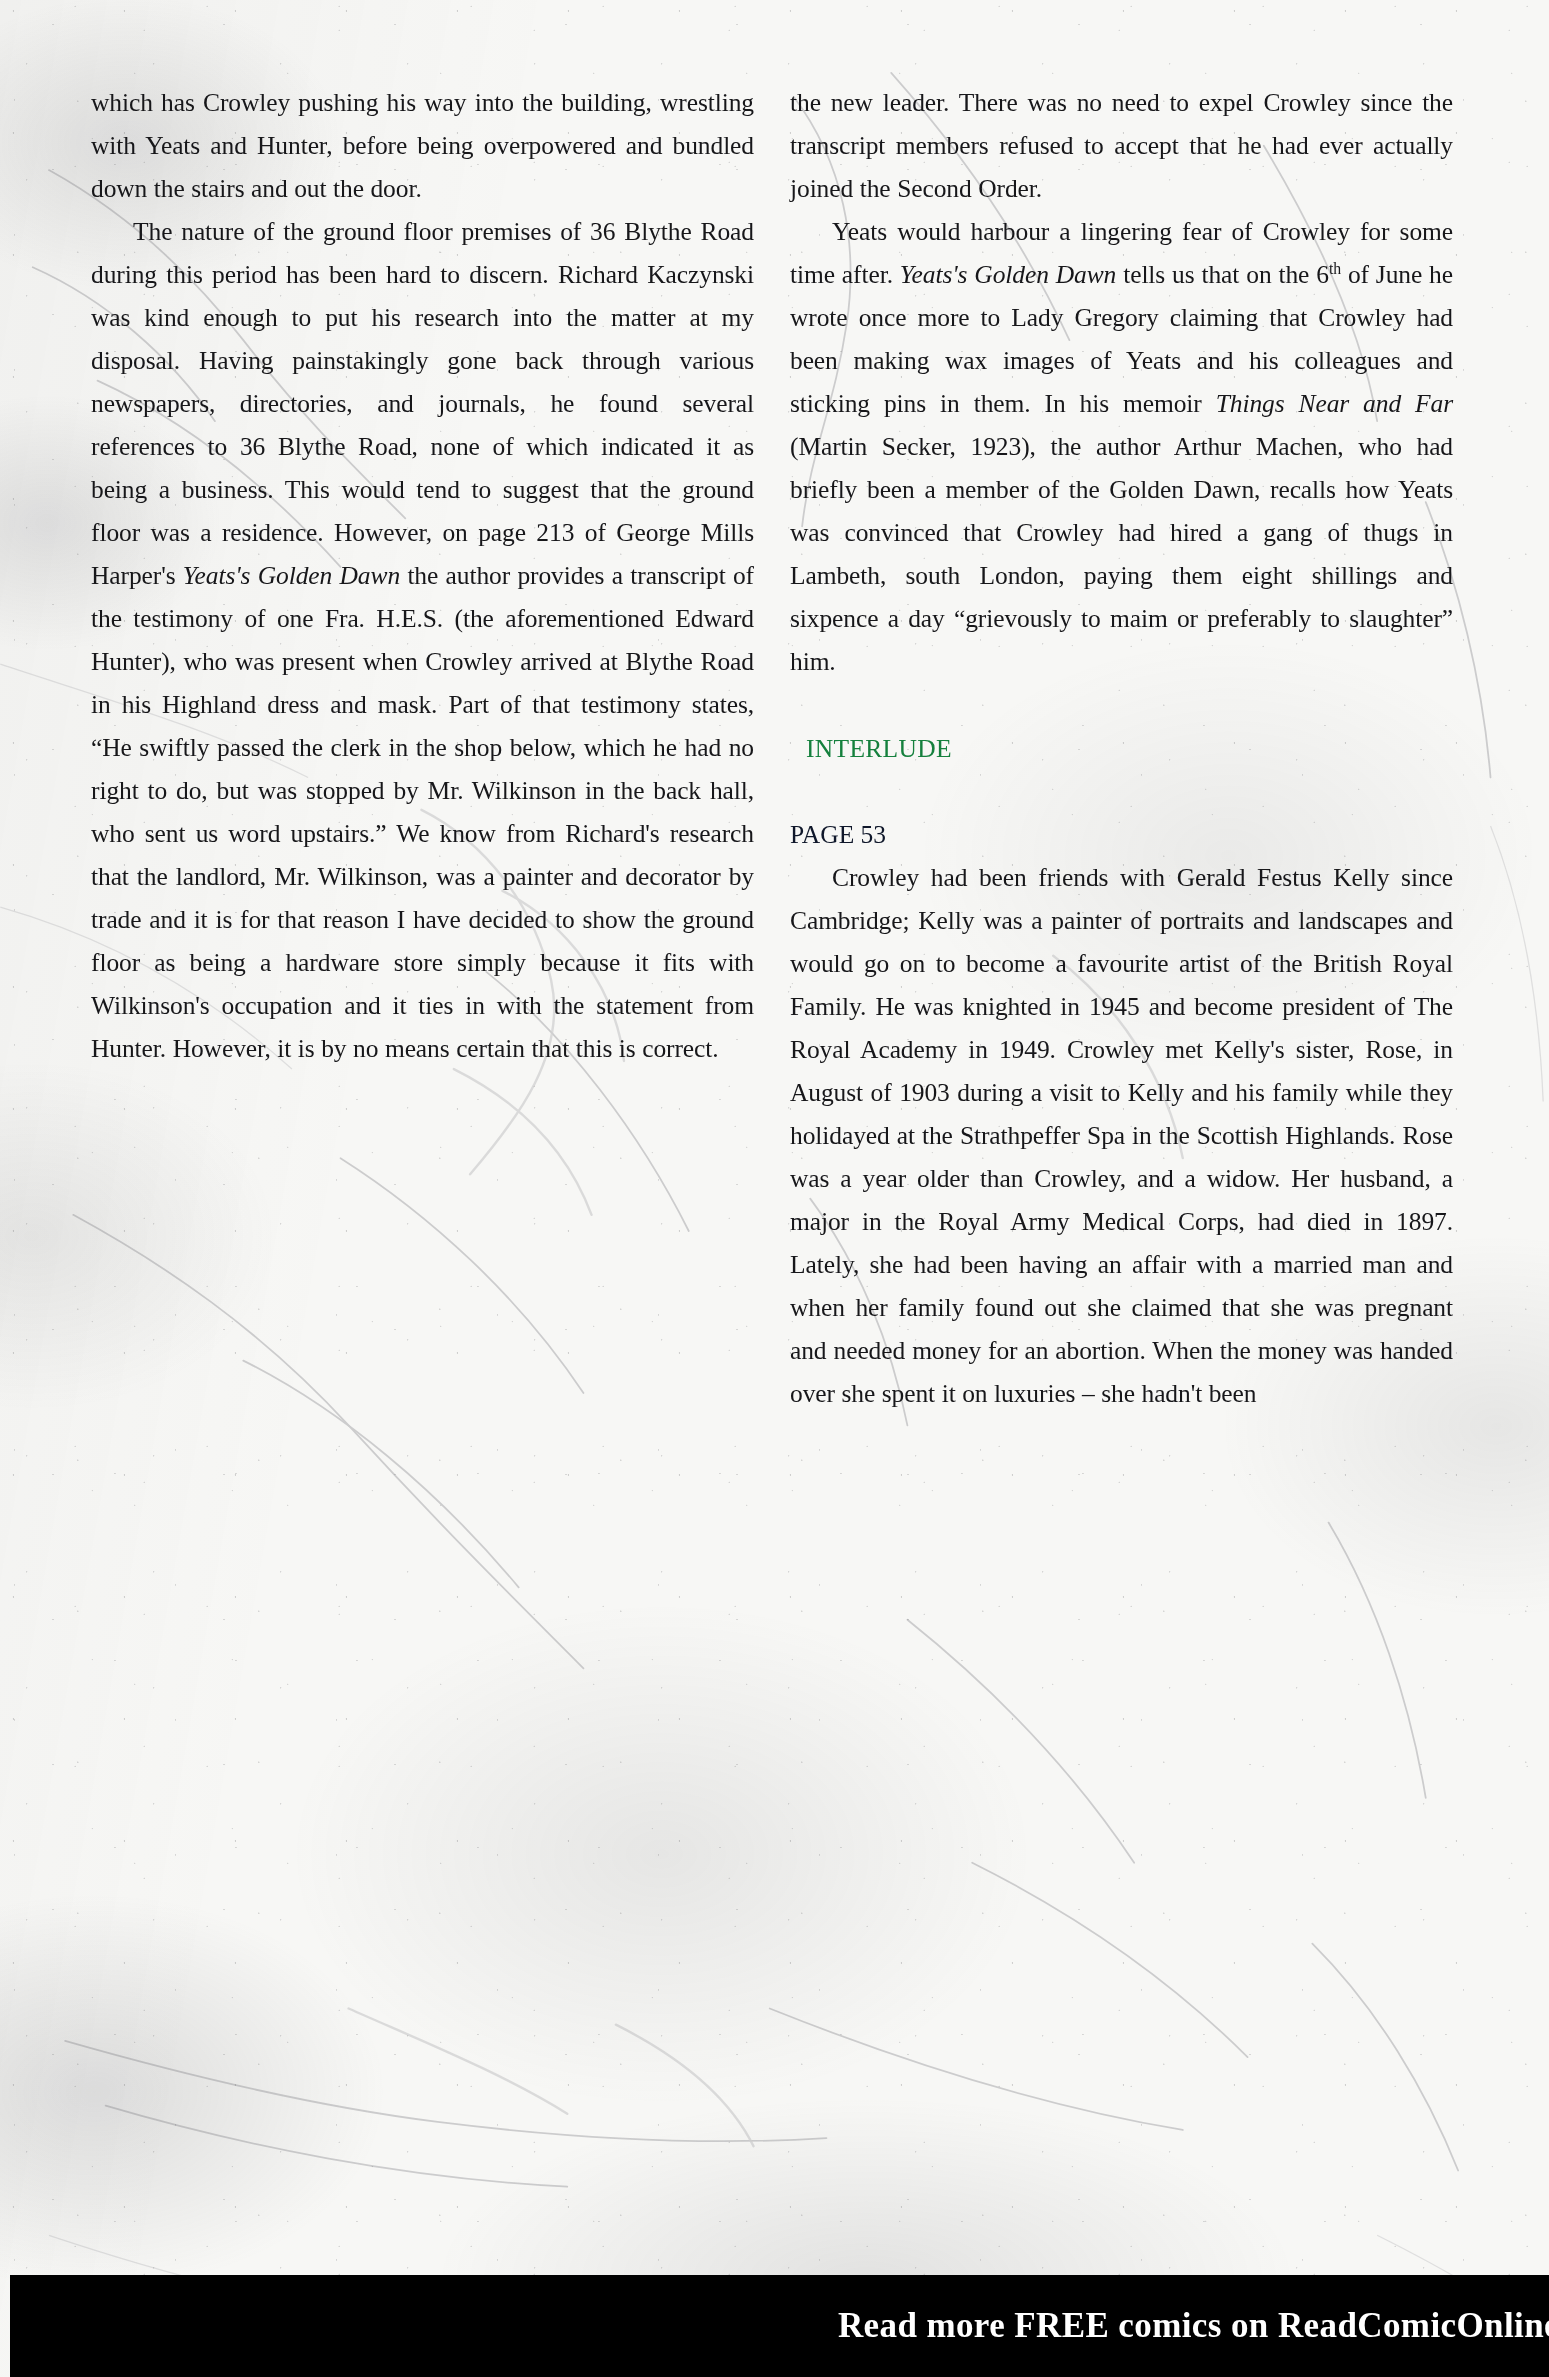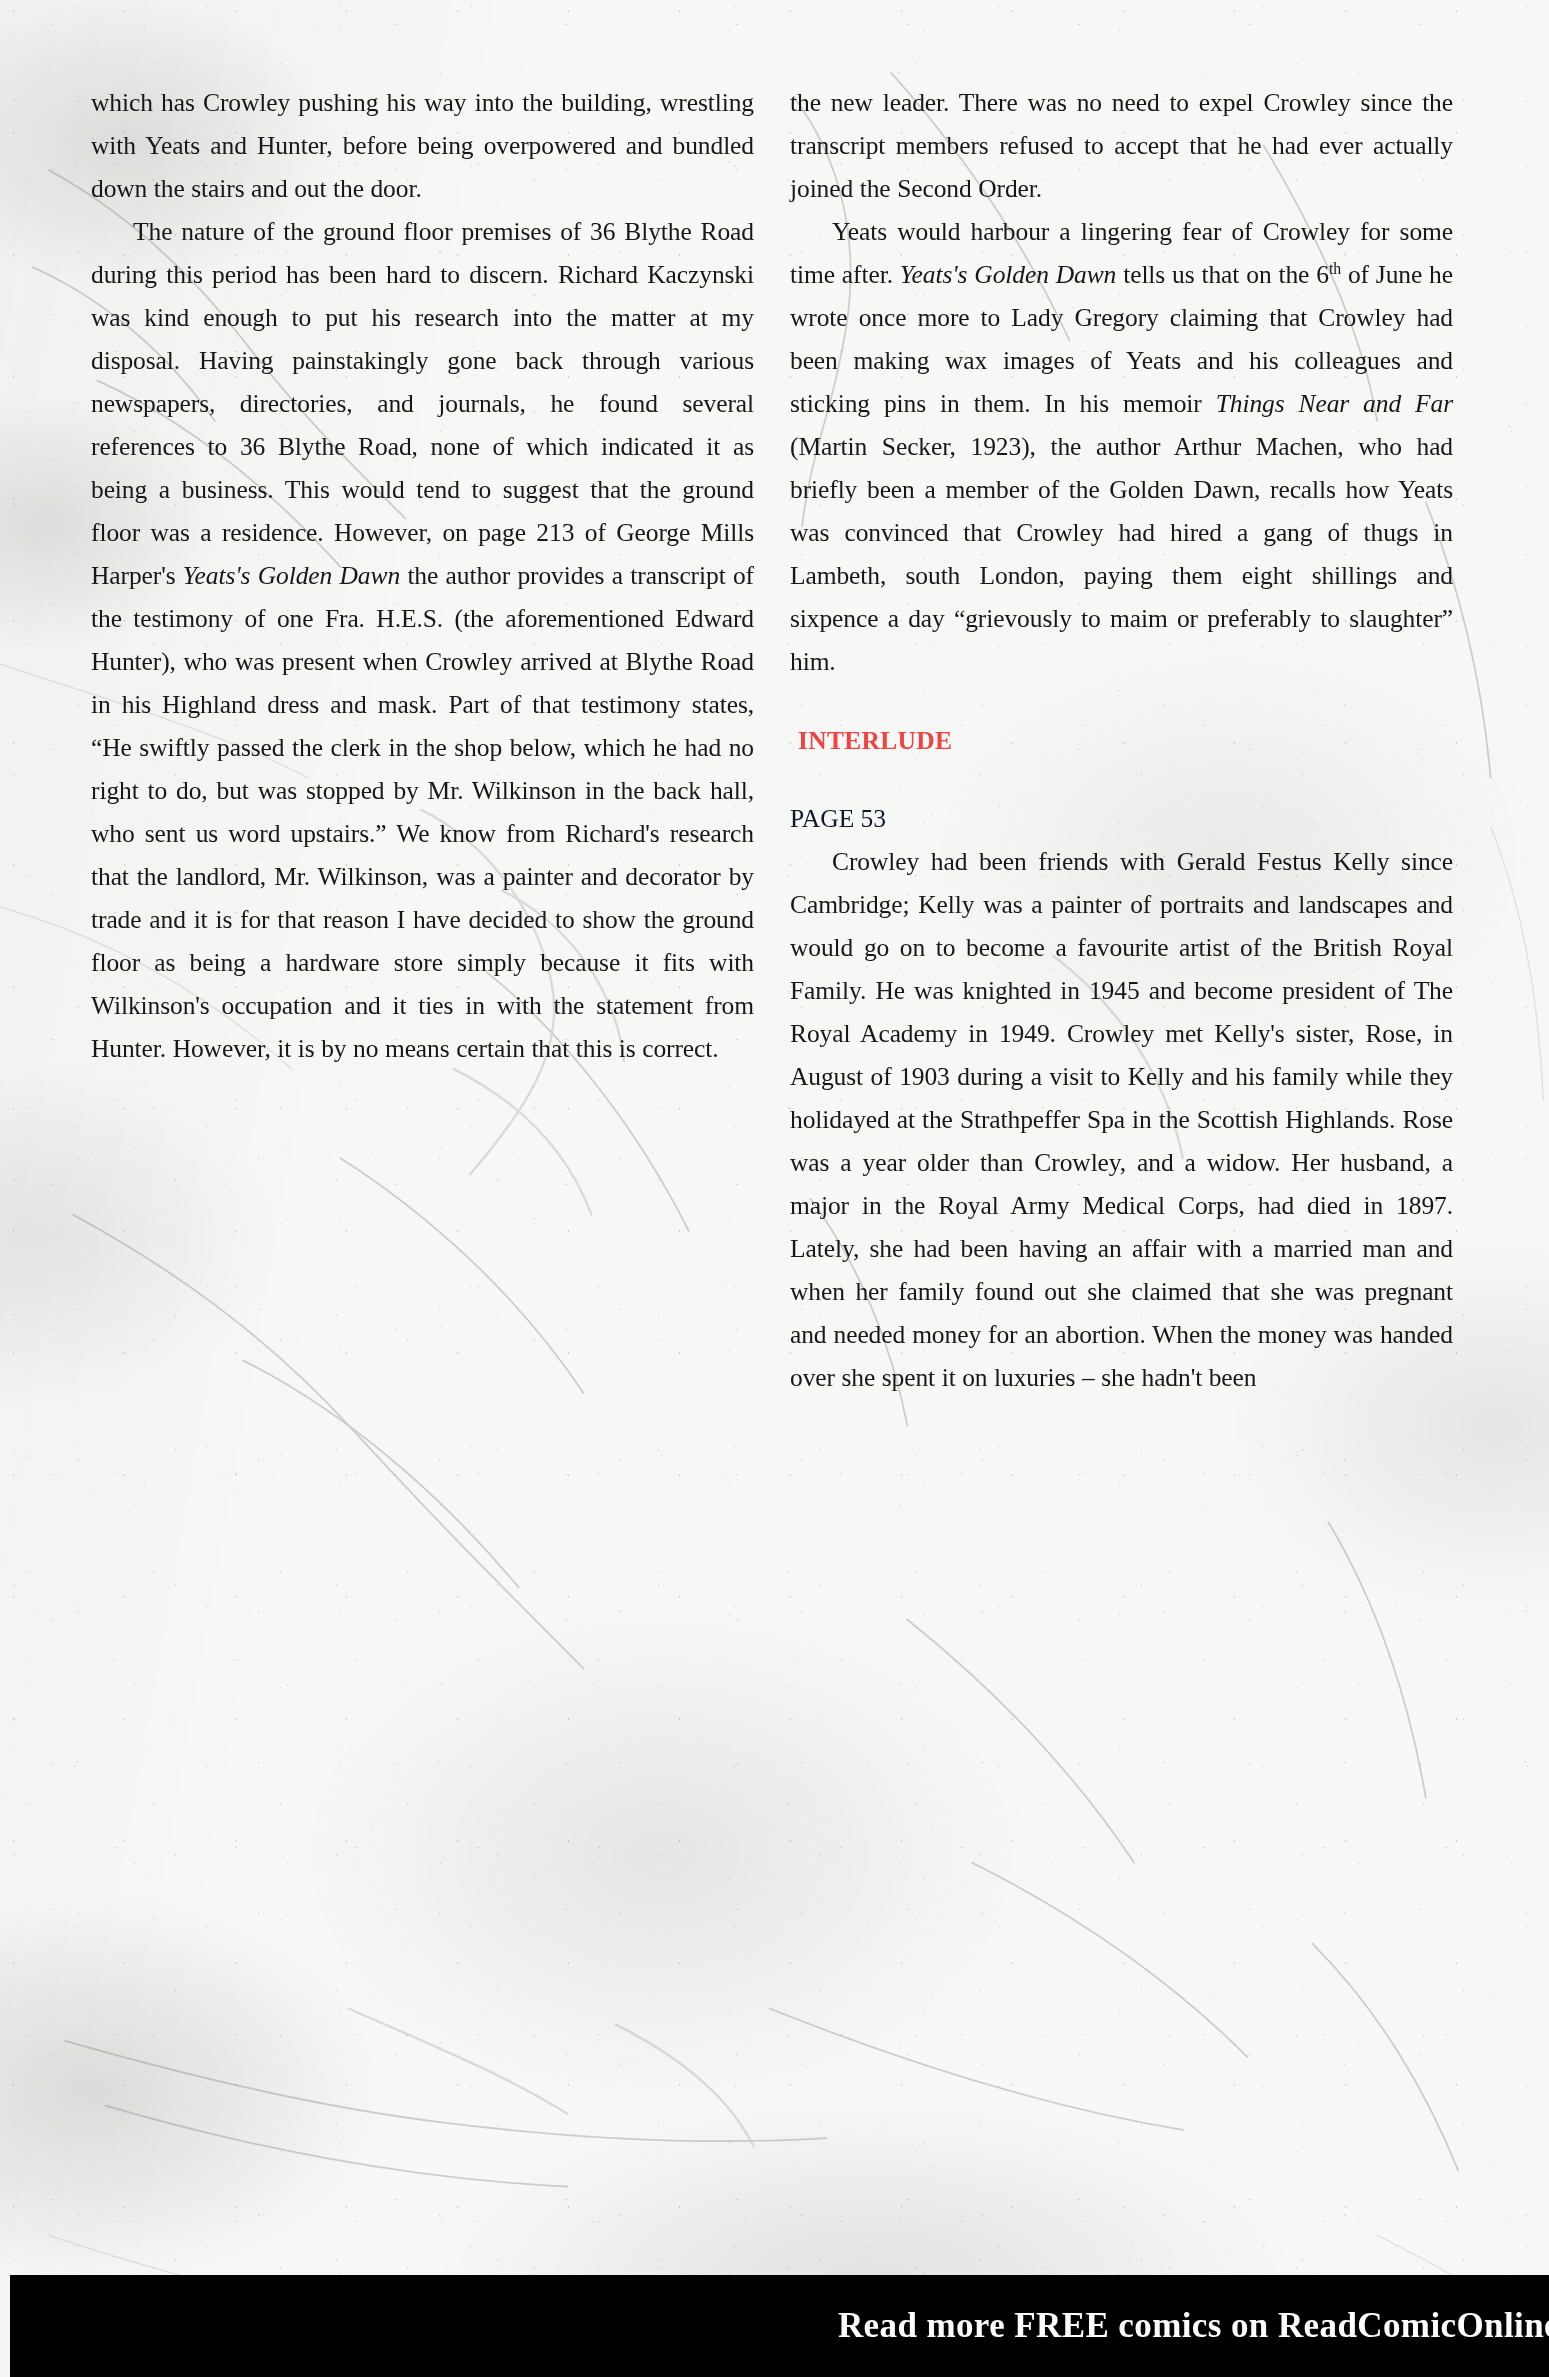--- a/index.html
+++ b/index.html
@@ -91,26 +91,26 @@
     color: #17171a;
     letter-spacing: -0.1px;
     word-spacing: 0.3px;
   }
 
   p.para.no-indent {
     text-indent: 0;
   }
 
   h2.section-head {
-    margin: 8px;
+    margin: 16px;
     padding-top: 27.5px;
     font-size: 25.5px;
     line-height: 43px;
-    font-weight: bold;
-    color: #ef4444;
+    font-weight: normal;
+    color: #15803d;
     letter-spacing: 0.3px;
   }
 
   p.page-marker {
     margin: 0;
     padding-top: 27.5px;
     font-size: 25.5px;
     line-height: 43px;
     color: #0f172a;
     text-indent: 0;

